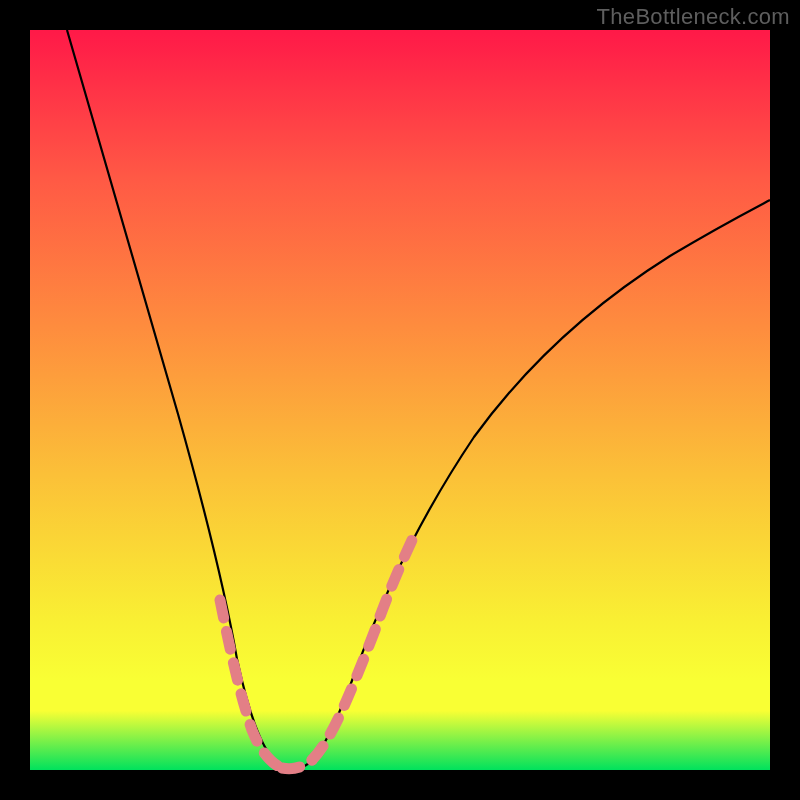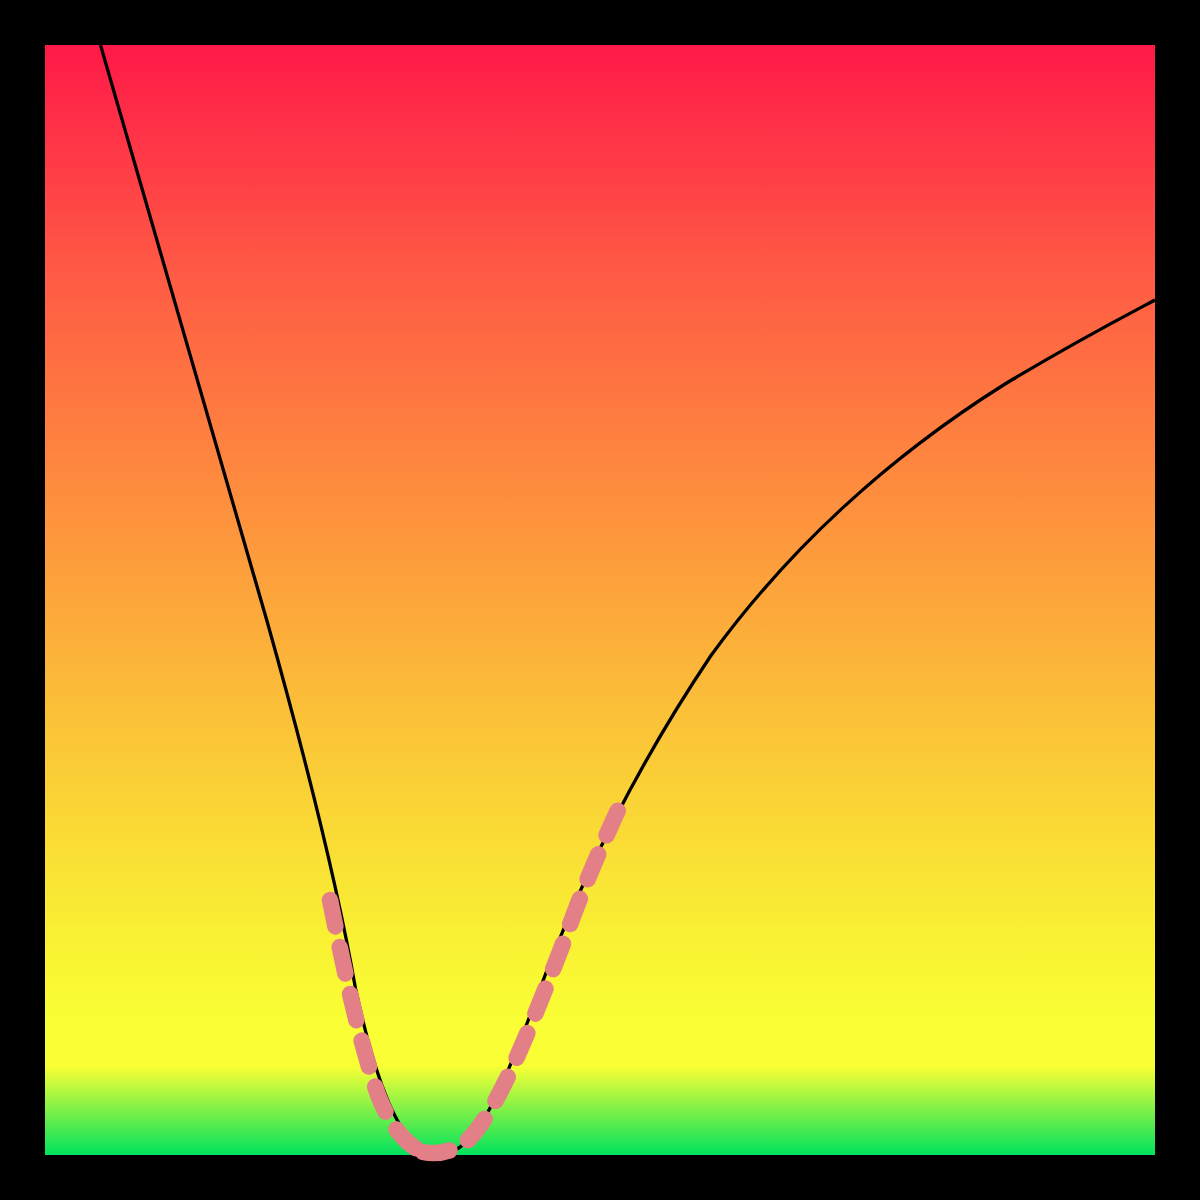--- a/index.html
+++ b/index.html
@@ -91,14 +91,15 @@
                C 230 720, 240 733, 252 738"></path>
       <path class="pink-cap" d="M 252 738
                C 262 740, 272 738, 282 730"></path>
       <path class="pink-cap" d="M 282 730
                C 300 712, 318 670, 345 600
                C 360 558, 372 532, 382 510"></path>
     </svg>
 
   </div>
 
+  <div class="watermark">TheBottleneck.com</div>
 
 </div>
 
 </body></html>

